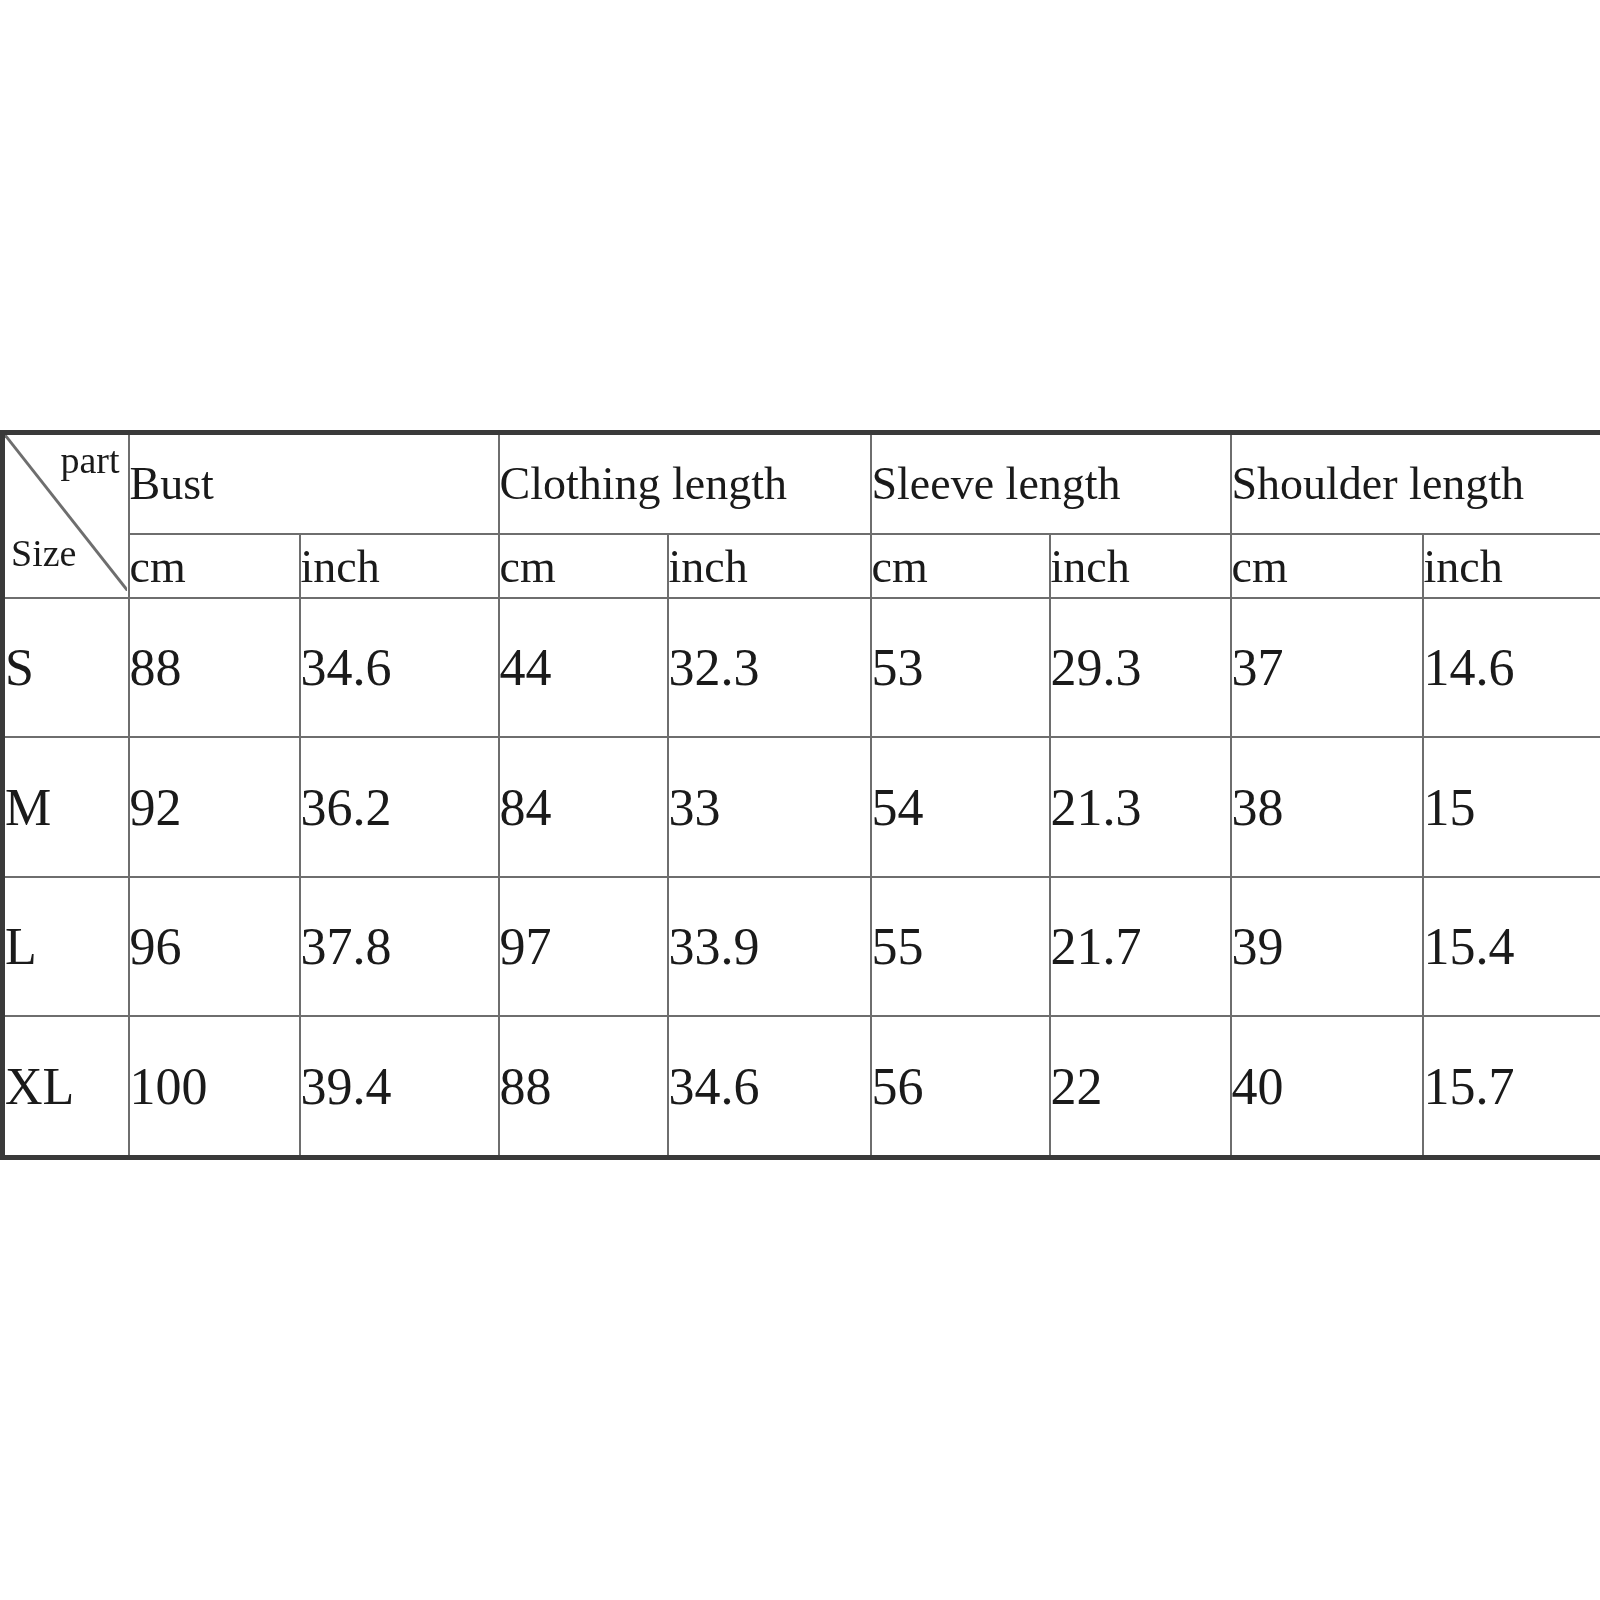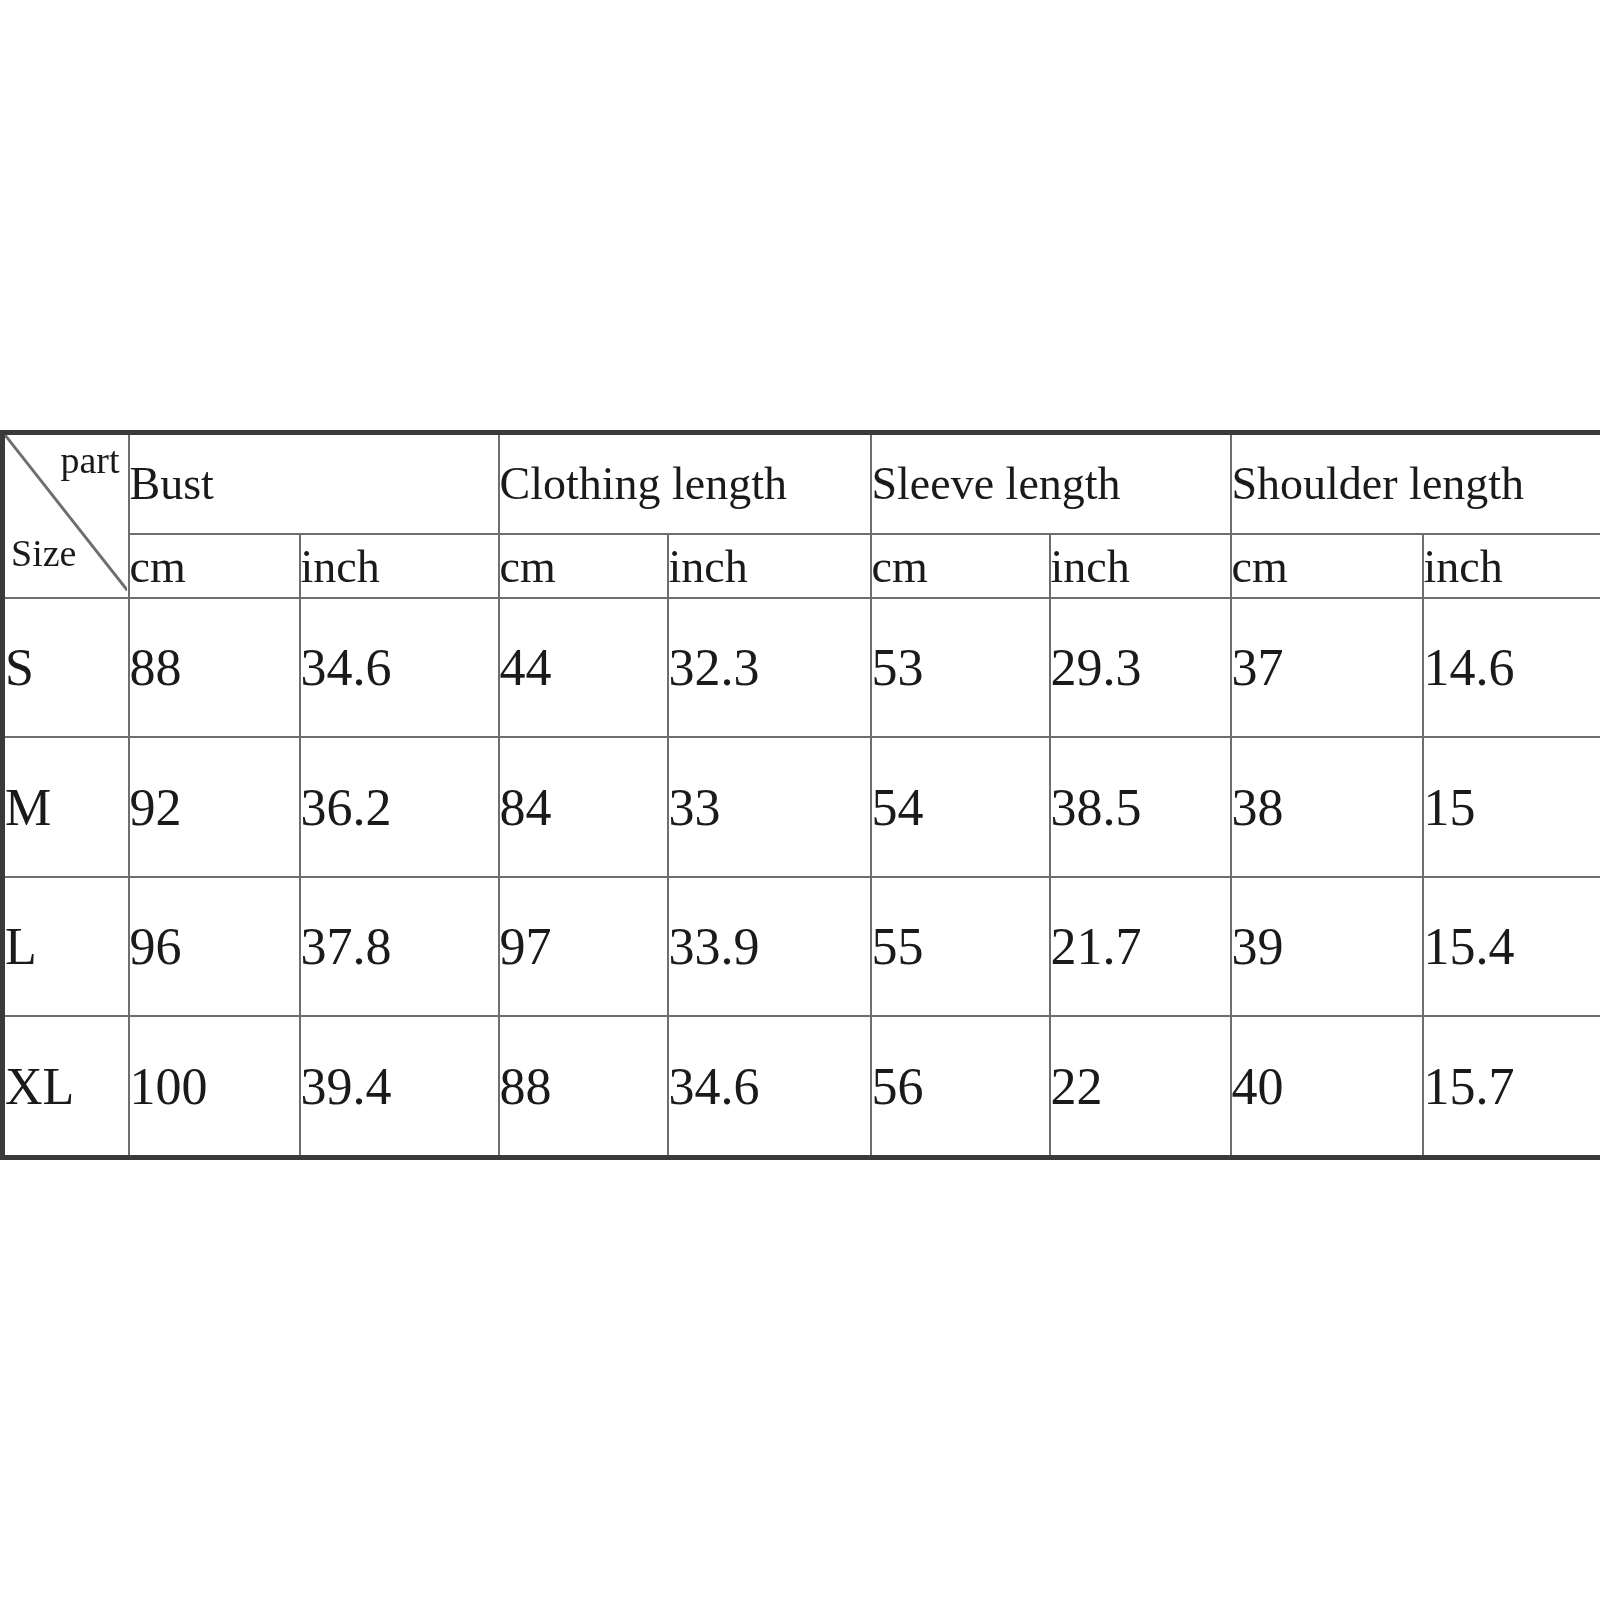--- a/index.html
+++ b/index.html
@@ -158,21 +158,21 @@
         <td class="value">37</td>
         <td class="value">14.6</td>
       </tr>
       <tr>
         <td class="size-label">M</td>
         <td class="value">92</td>
         <td class="value">36.2</td>
         <td class="value">84</td>
         <td class="value">33</td>
         <td class="value">54</td>
-        <td class="value">38.5</td>
+        <td class="value">21.3</td>
         <td class="value">38</td>
         <td class="value">15</td>
       </tr>
       <tr>
         <td class="size-label">L</td>
         <td class="value">96</td>
         <td class="value">37.8</td>
         <td class="value">97</td>
         <td class="value">33.9</td>
         <td class="value">55</td>

